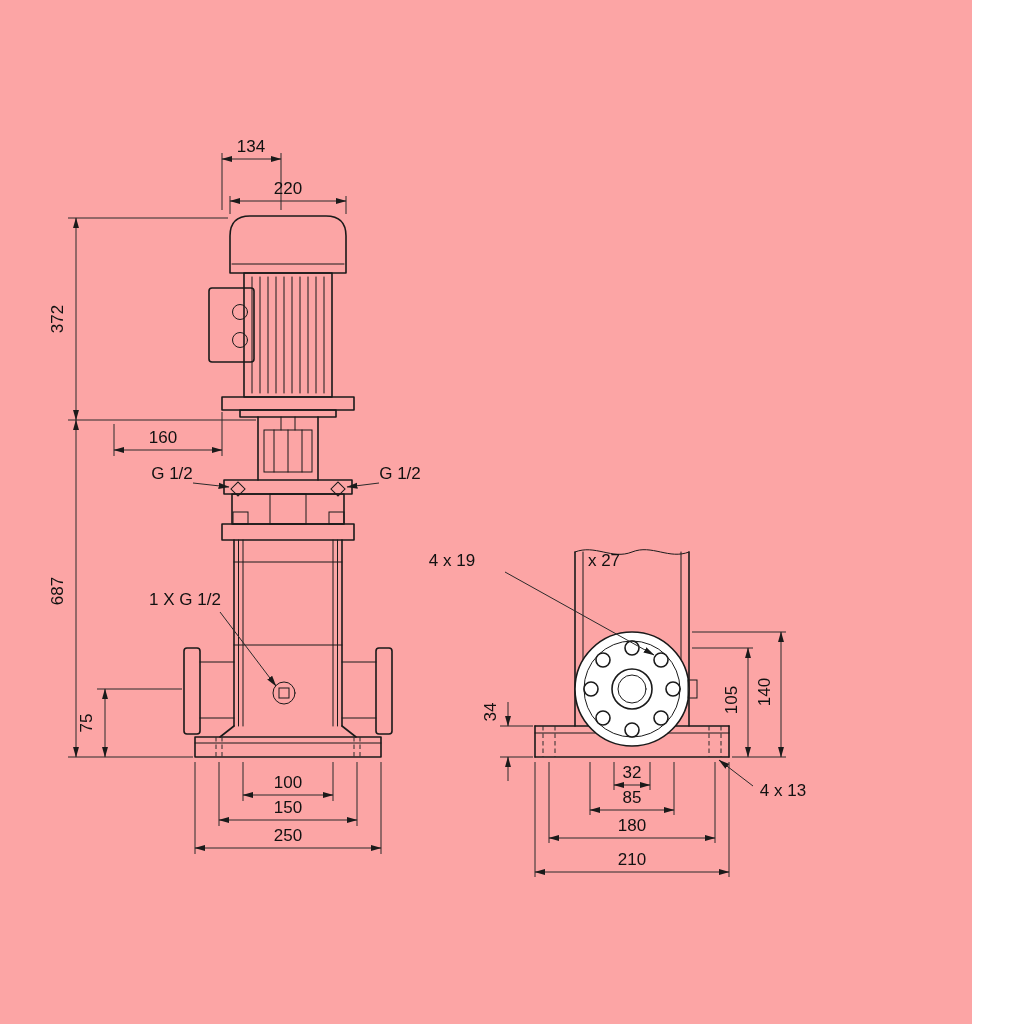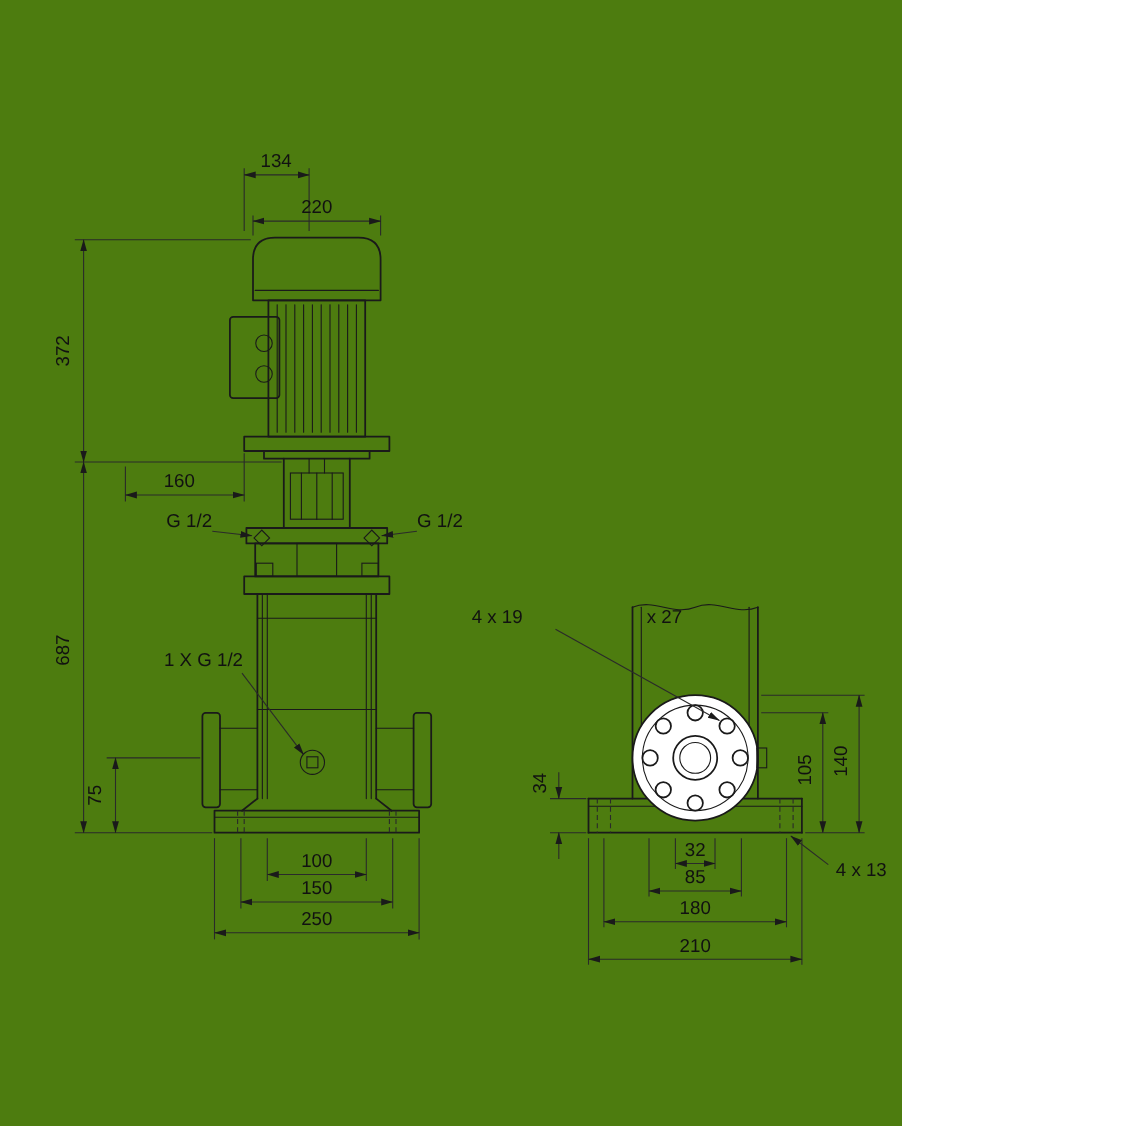--- a/index.html
+++ b/index.html
@@ -1,16 +1,16 @@
 <!DOCTYPE html>
 <html><head>
 <meta charset="utf-8">
 <style>
   html,body{margin:0;padding:0;background:#fff;}
-  .canvas{width:820px;height:1024px;background:#4d7c0f;position:relative;}
+  .canvas{width:972px;height:1024px;background:#fca5a5;position:relative;}
   svg{display:block;}
   .o { stroke:#1a1a1a; fill:none; stroke-width:1.6; stroke-linecap:round; stroke-linejoin:round; }
   .t { stroke:#1a1a1a; fill:none; stroke-width:1; stroke-linecap:round; }
   .d { stroke:#2a2a2a; fill:none; stroke-width:1; }
   .h { stroke:#2a2a2a; fill:none; stroke-width:1; stroke-dasharray:4.5 3; }
   .w { fill:#fff; stroke:#1a1a1a; stroke-width:1.6; }
   text { font:17px "Liberation Sans", sans-serif; fill:#111; text-anchor:middle; }
 </style>
 </head>
 <body>

